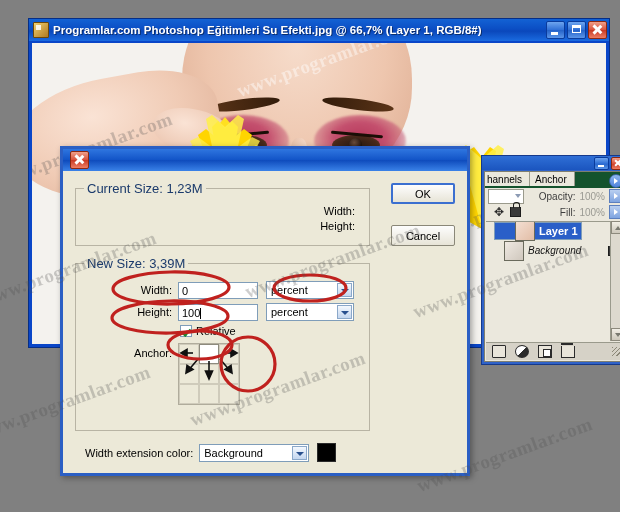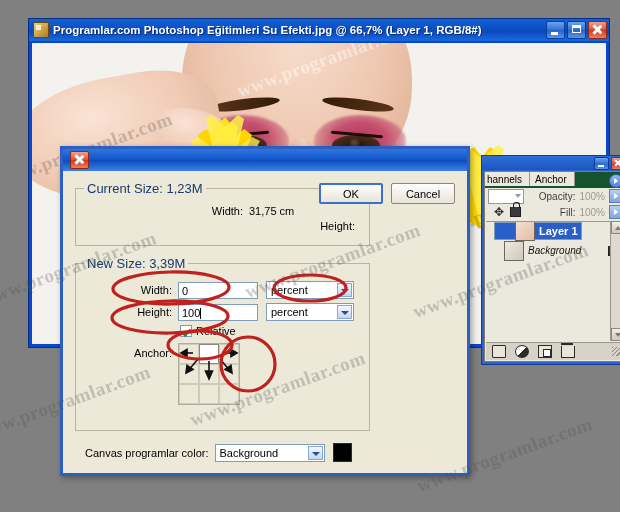--- a/index.html
+++ b/index.html
@@ -225,21 +225,21 @@
   .anchorrow{display:flex;align-items:flex-start;margin-top:6px;}
   .anchorrow .lab{width:88px;text-align:right;padding-right:6px;font-size:11px;padding-top:4px;}
   .anchor-grid{
     width:60px;height:60px;display:grid;grid-template-columns:repeat(3,20px);grid-template-rows:repeat(3,20px);
     border:1px solid #b0ac9c;
   }
   .acell{border:1px solid #cfcbbb;box-sizing:border-box;background:transparent;}
   .acell.on{background:#fff;border:1px solid #8d8a7d;}
   .anchor-wrap{position:relative;}
   .arrowsvg{position:absolute;left:-8px;top:-8px;width:78px;height:78px;pointer-events:none;}
-  .btncol{position:absolute;right:12px;top:12px;display:flex;flex-direction:row;gap:8px;justify-content:space-between;}
+  .btncol{position:absolute;right:12px;top:12px;display:flex;flex-direction:column;gap:21px;justify-content:space-between;}
   .btn{
     width:64px;height:21px;font-size:11px;background:linear-gradient(to bottom,#fdfdfd,#e7e4d7);
     border:1px solid #8a8778;border-radius:2px;color:#000;cursor:default;
     display:flex;align-items:center;justify-content:center;box-sizing:border-box;
   }
   .btn.primary{border:2px solid #3b6fd0;}
   .extrow{display:flex;align-items:center;font-size:11px;margin-top:12px;padding-left:10px;}
   .extrow .sel{width:110px;margin-left:6px;}
   .swatch{width:17px;height:17px;background:#000;border:1px solid #2b2b2b;margin-left:8px;}
 
@@ -413,21 +413,20 @@
 
       <div class="btncol">
         <div class="btn primary">OK</div>
         <div class="btn">Cancel</div>
       </div>
 
       <fieldset class="grp" style="width:295px;box-sizing:border-box;">
         <legend>Current Size: 1,23M</legend>
         <div class="frow">
           <span class="lab">Width:</span>
-          <span class="val">31,75 cm</span>
         </div>
         <div class="frow">
           <span class="lab">Height:</span>
         </div>
       </fieldset>
 
       <fieldset class="grp" style="width:295px;box-sizing:border-box;height:175px;">
         <legend>New Size: 3,39M</legend>
 
         <div class="newrow">
@@ -479,21 +478,21 @@
                 <polygon points="62,38 55,34.5 61,30.5"></polygon>
                 <line x1="39" y1="26" x2="39" y2="42"></line>
                 <polygon points="39,44 35.5,36 42.5,36"></polygon>
               </g>
             </svg>
           </span>
         </div>
       </fieldset>
 
       <div class="extrow">
-        <span>Canvas programlar color:</span>
+        <span>Width extension color:</span>
         <span class="sel">
           <span>Background</span>
           <span class="arrowbox"></span>
         </span>
         <span class="swatch"></span>
       </div>
     </div>
 
     <svg class="annot" style="left:0;top:0;width:410px;height:330px;" viewBox="0 0 410 330">
       <g fill="none" stroke="#c0211e" stroke-width="3.2" stroke-linecap="round">

